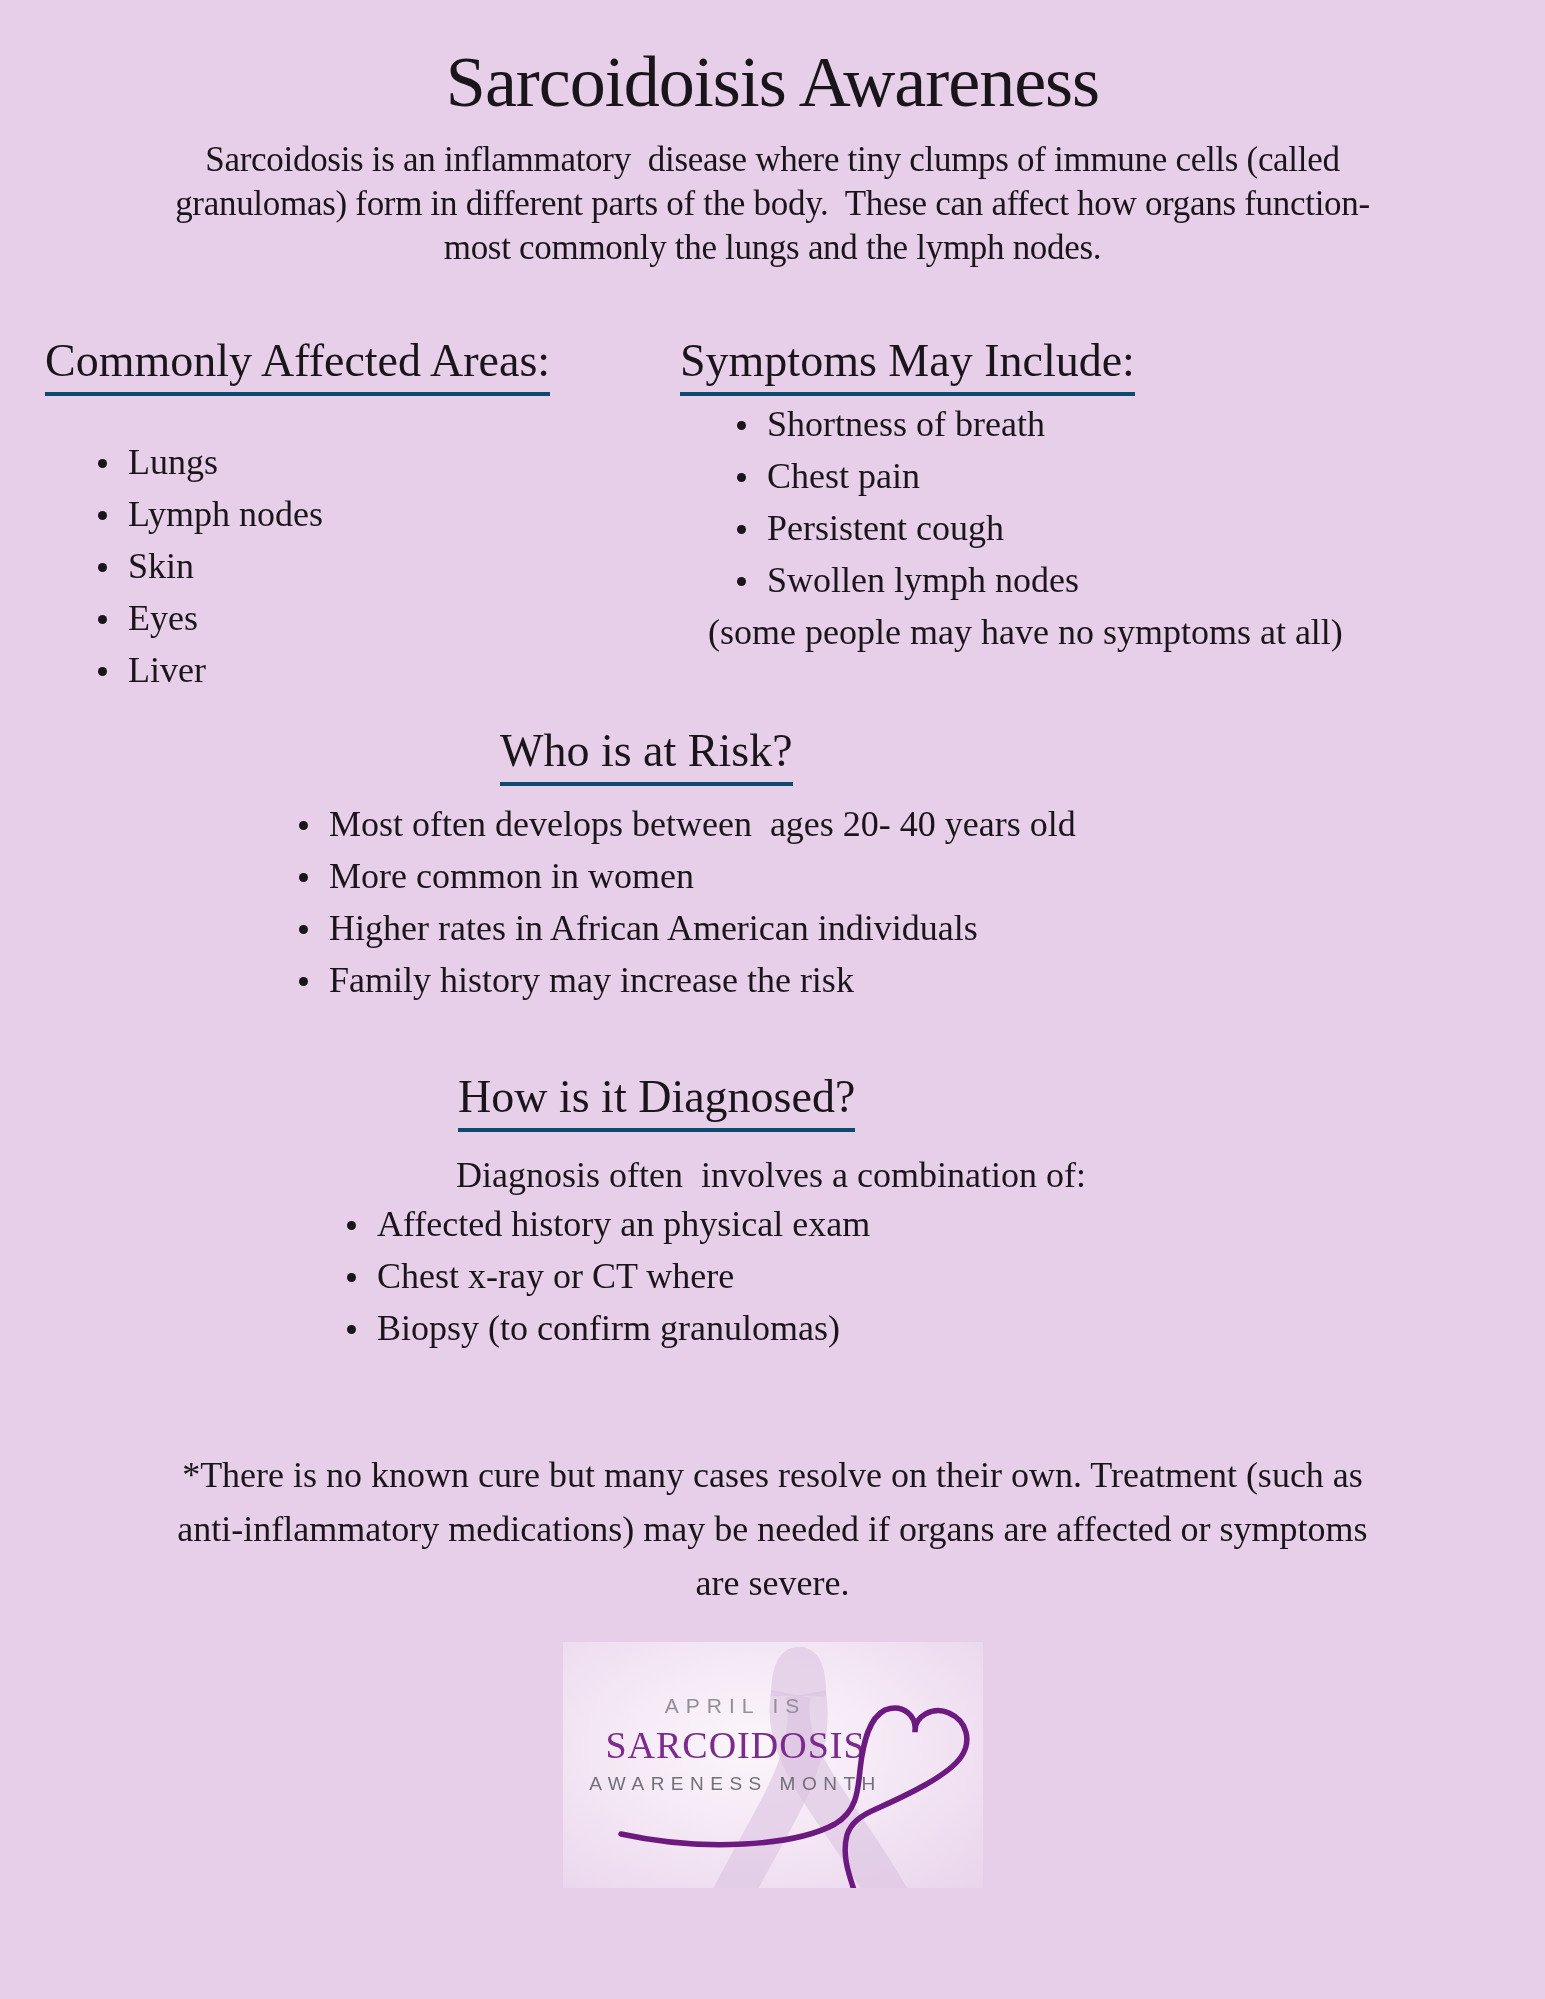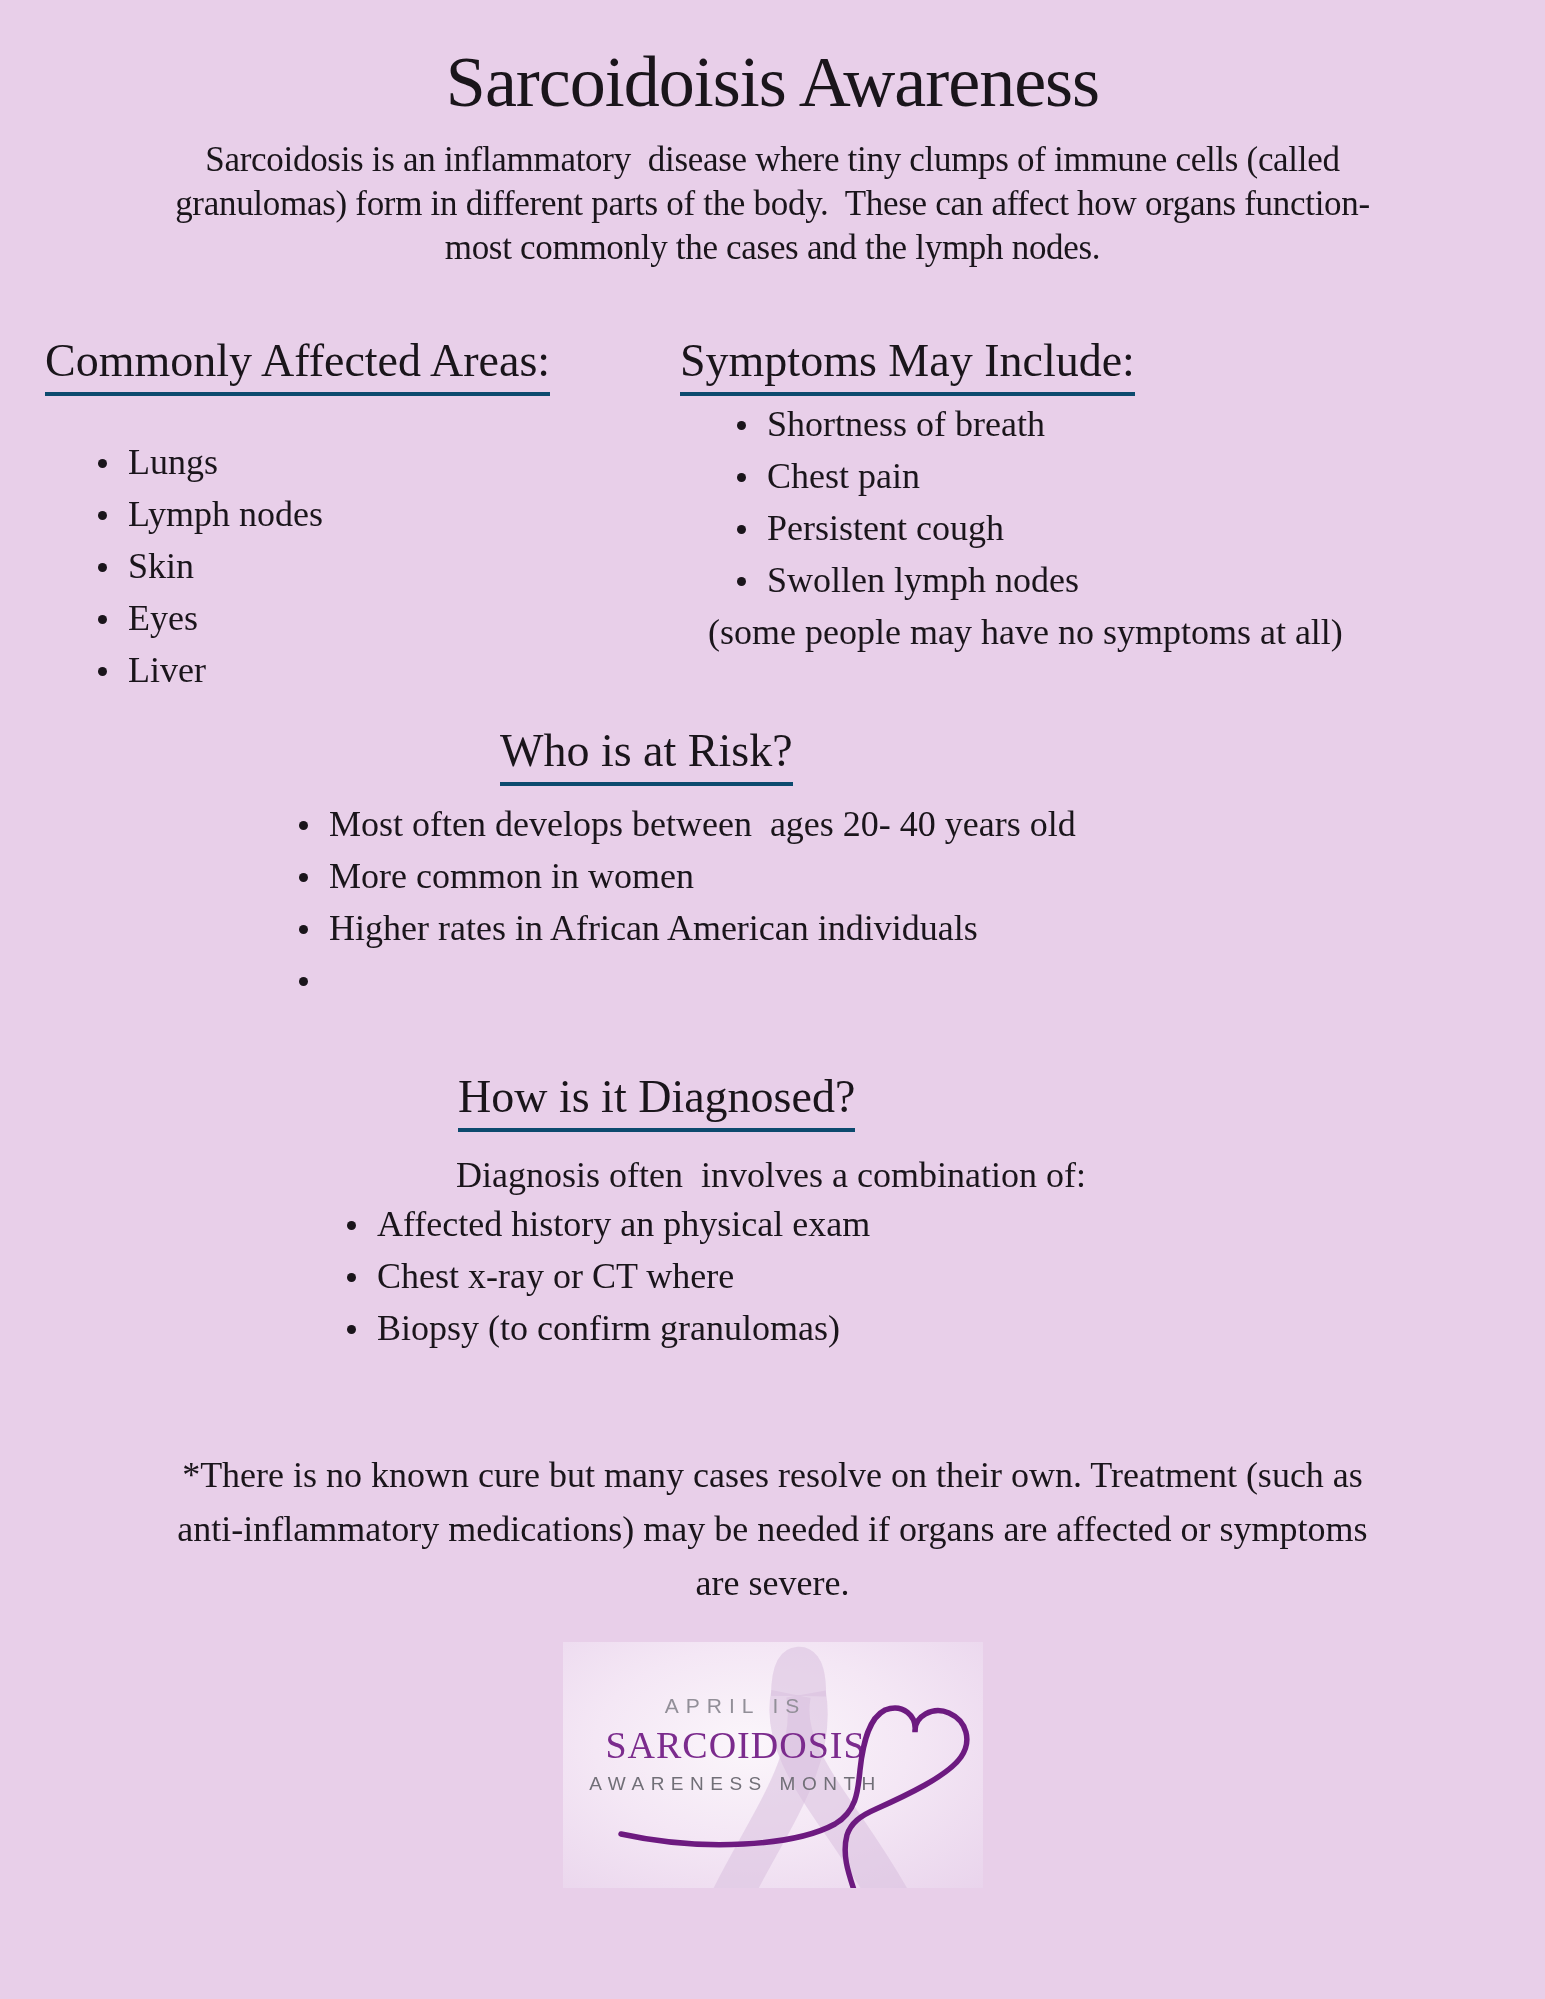--- a/index.html
+++ b/index.html
@@ -90,21 +90,21 @@
   }
 </style>
 </head>
 <body>
 
 <h1 class="title">Sarcoidoisis Awareness</h1>
 
 <div class="intro">
   <div class="pre">Sarcoidosis is an inflammatory  disease where tiny clumps of immune cells (called</div>
   <div class="pre">granulomas) form in different parts of the body.  These can affect how organs function-</div>
-  <div class="pre">most commonly the cases and the lymph nodes.</div>
+  <div class="pre">most commonly the lungs and the lymph nodes.</div>
 </div>
 
 <div class="columns">
   <div class="col-left">
     <h2><span class="u">Commonly Affected Areas:</span></h2>
     <ul class="list-left">
       <li><span class="dot"></span><span class="pre">Lungs</span></li>
       <li><span class="dot"></span><span class="pre">Lymph nodes</span></li>
       <li><span class="dot"></span><span class="pre">Skin</span></li>
       <li><span class="dot"></span><span class="pre">Eyes</span></li>
@@ -121,21 +121,21 @@
     </ul>
     <div class="symptom-note pre">(some people may have no symptoms at all)</div>
   </div>
 </div>
 
 <h2 class="risk-head"><span class="u">Who is at Risk?</span></h2>
 <ul class="list-risk">
   <li><span class="dot"></span><span class="pre">Most often develops between  ages 20- 40 years old</span></li>
   <li><span class="dot"></span><span class="pre">More common in women</span></li>
   <li><span class="dot"></span><span class="pre">Higher rates in African American individuals</span></li>
-  <li><span class="dot"></span></li>
+  <li><span class="dot"></span><span class="pre">Family history may increase the risk</span></li>
 </ul>
 
 <h2 class="diag-head"><span class="u">How is it Diagnosed?</span></h2>
 <p class="diag-lead pre">Diagnosis often  involves a combination of:</p>
 <ul class="list-diag">
   <li><span class="dot"></span><span class="pre">Affected history an physical exam</span></li>
   <li><span class="dot"></span><span class="pre">Chest x-ray or CT where</span></li>
   <li><span class="dot"></span><span class="pre">Biopsy (to confirm granulomas)</span></li>
 </ul>
 

